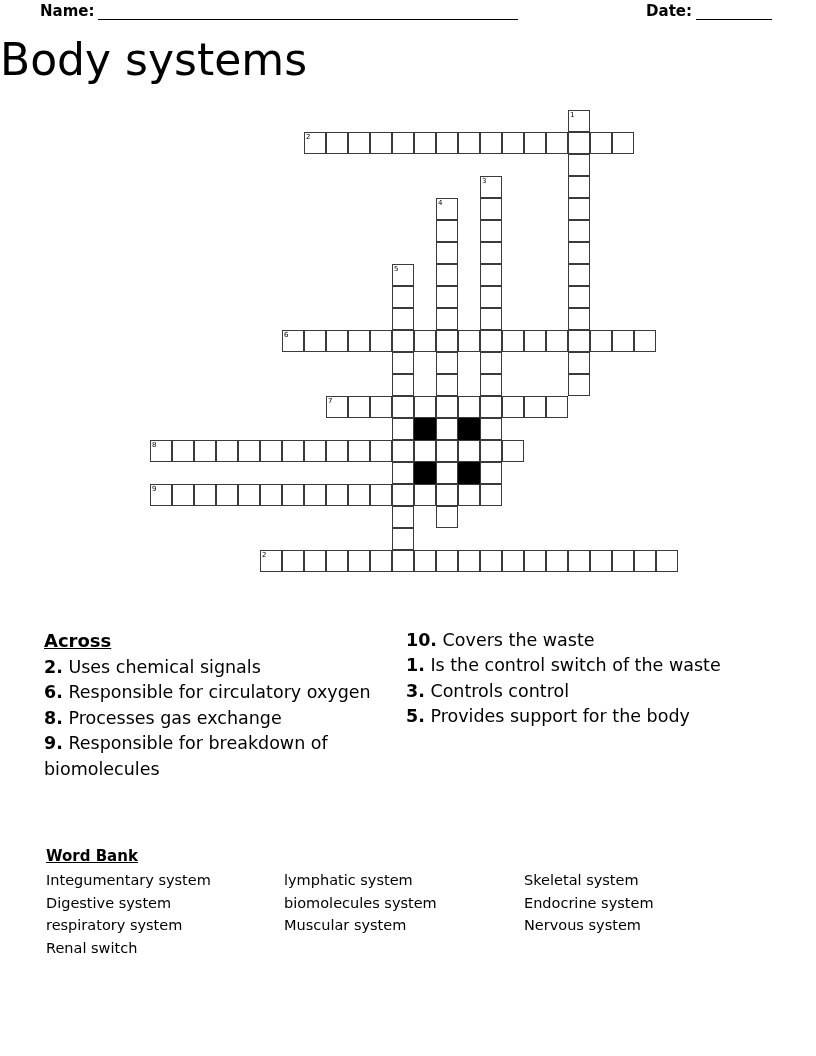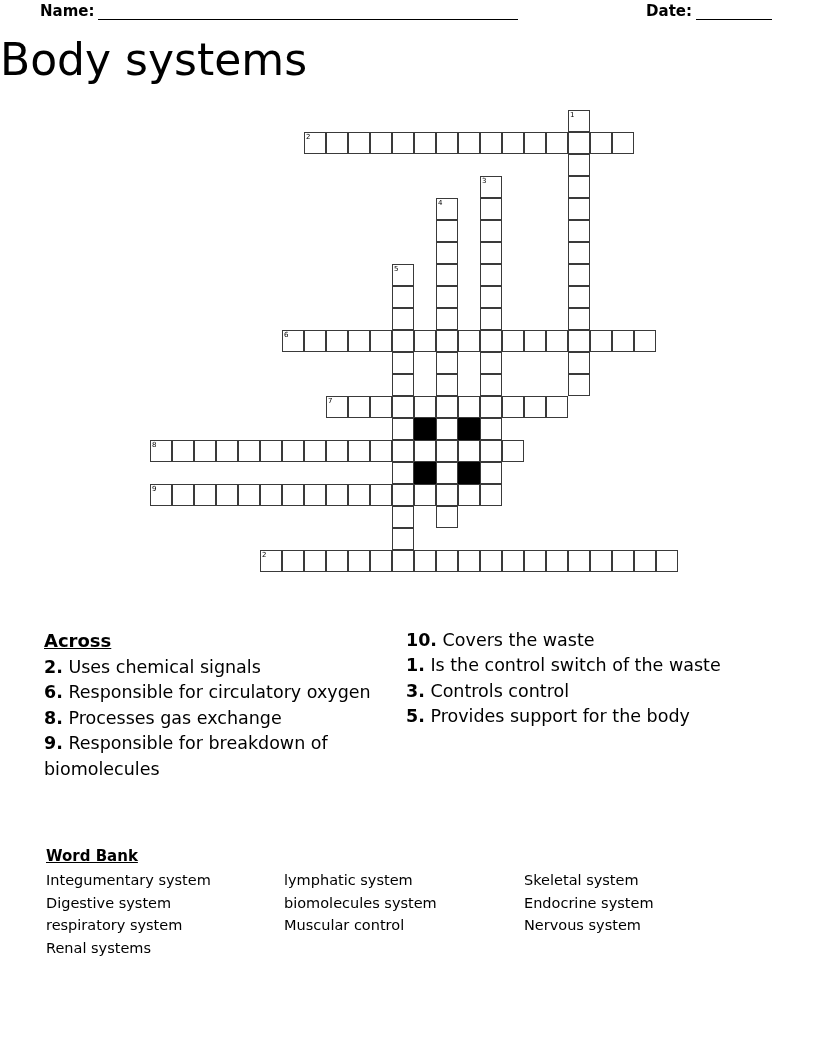--- a/index.html
+++ b/index.html
@@ -318,21 +318,21 @@
   <div class="wordbank">
     <span class="wbhead">Word Bank</span>
     <div class="wbgrid">
       <span class="wbitem">Integumentary system</span>
       <span class="wbitem">lymphatic system</span>
       <span class="wbitem">Skeletal system</span>
       <span class="wbitem">Digestive system</span>
       <span class="wbitem">biomolecules system</span>
       <span class="wbitem">Endocrine system</span>
       <span class="wbitem">respiratory system</span>
-      <span class="wbitem">Muscular control</span>
+      <span class="wbitem">Muscular system</span>
       <span class="wbitem">Nervous system</span>
-      <span class="wbitem">Renal systems</span>
+      <span class="wbitem">Renal switch</span>
       <span class="wbitem wbempty"></span>
       <span class="wbitem wbempty"></span>
     </div>
   </div>
 
 </div>
 
 </body></html>

